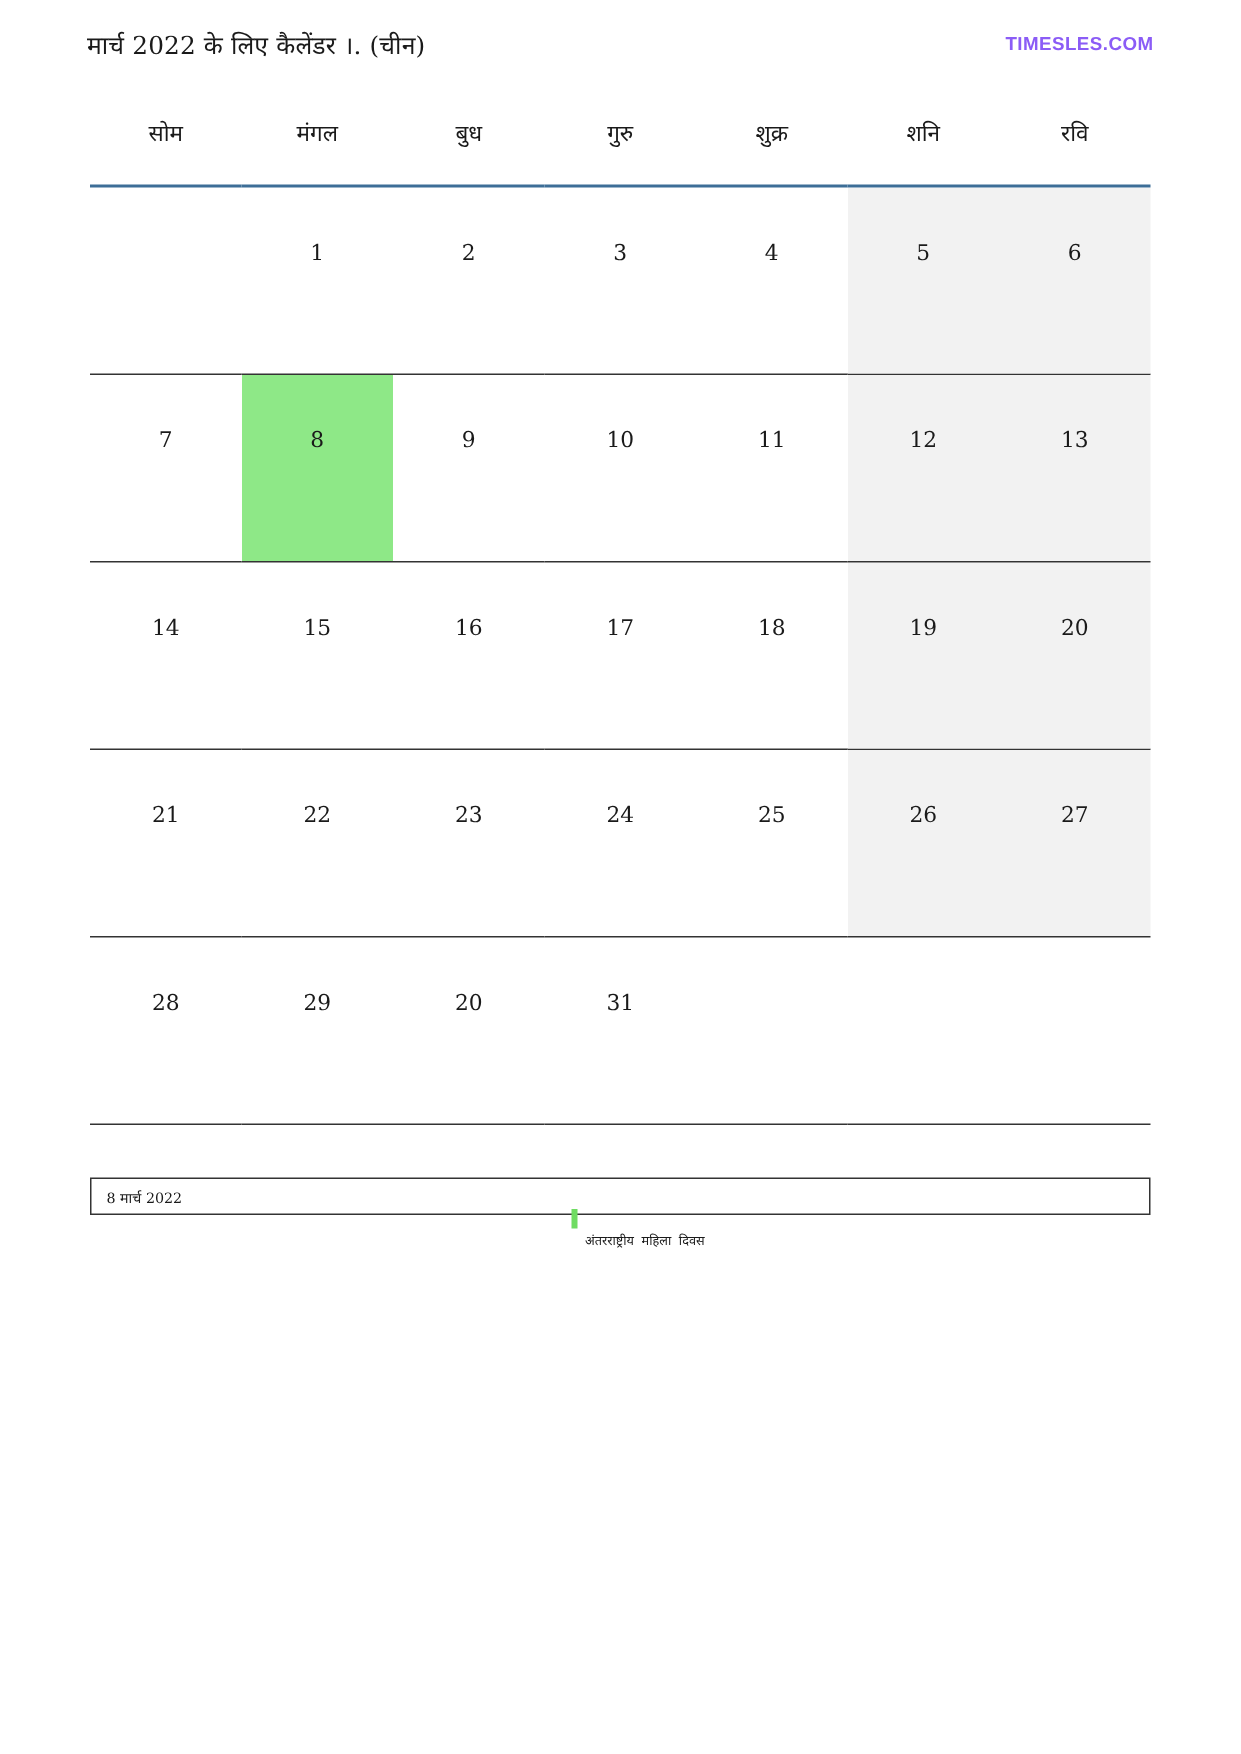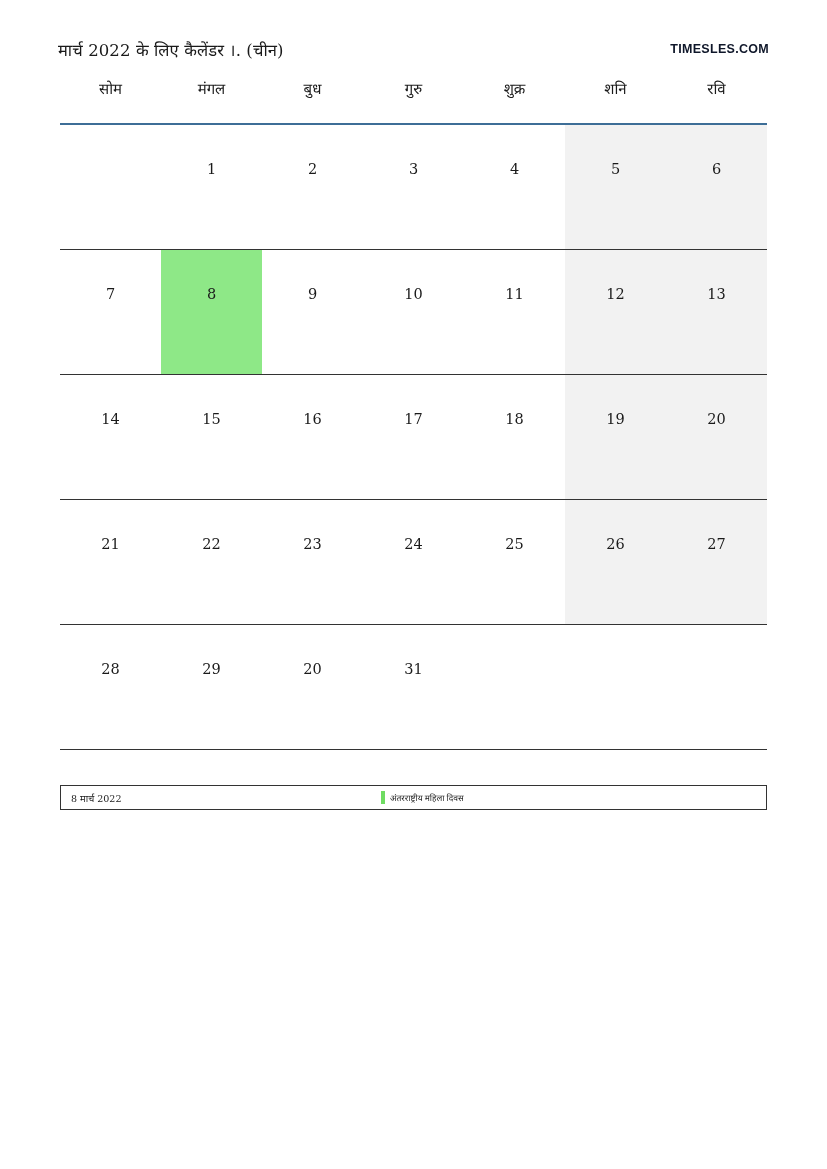--- a/index.html
+++ b/index.html
@@ -23,40 +23,39 @@
     position: relative;
   }
 
   
   .header {
     position: absolute;
     top: 18px;
     left: 0;
     width: 827px;
     height: 34px;
-    margin-top: 20px;
   }
   .cal-title {
     position: absolute;
     left: 58px;
     top: 0;
     font-family: "DejaVu Serif", serif;
     font-size: 16.5px;
     color: #1a1a1a;
     white-space: nowrap;
     letter-spacing: 0.1px;
   }
   .brand {
     position: absolute;
     right: 58px;
     top: 4px;
     font-family: "Liberation Sans", sans-serif;
     font-size: 12.5px;
     font-weight: bold;
-    color: #0f172a;
+    color: #8b5cf6;
     letter-spacing: 0.3px;
     white-space: nowrap;
   }
 
   
   .calendar {
     position: absolute;
     left: 60px;
     top: 78px;
     width: 707px;
@@ -139,24 +138,25 @@
     align-items: center;
     gap: 5px;
   }
   .legend-swatch {
     width: 4px;
     height: 13px;
     background: #6fdc62;
     display: inline-block;
   }
   .legend-label {
-    font-family: Liberation Serif, serif;
+    font-family: Liberation Mono, monospace;
     font-size: 8.5px;
     color: #1a1a1a;
     white-space: nowrap;
+    margin-top: 30px;
   }
 </style>
 </head>
 <body>
 
 <div class="page">
 
   <div class="header">
     <div class="cal-title">मार्च 2022 के लिए कैलेंडर ।. (चीन)</div>
     <div class="brand">TIMESLES.COM</div>

